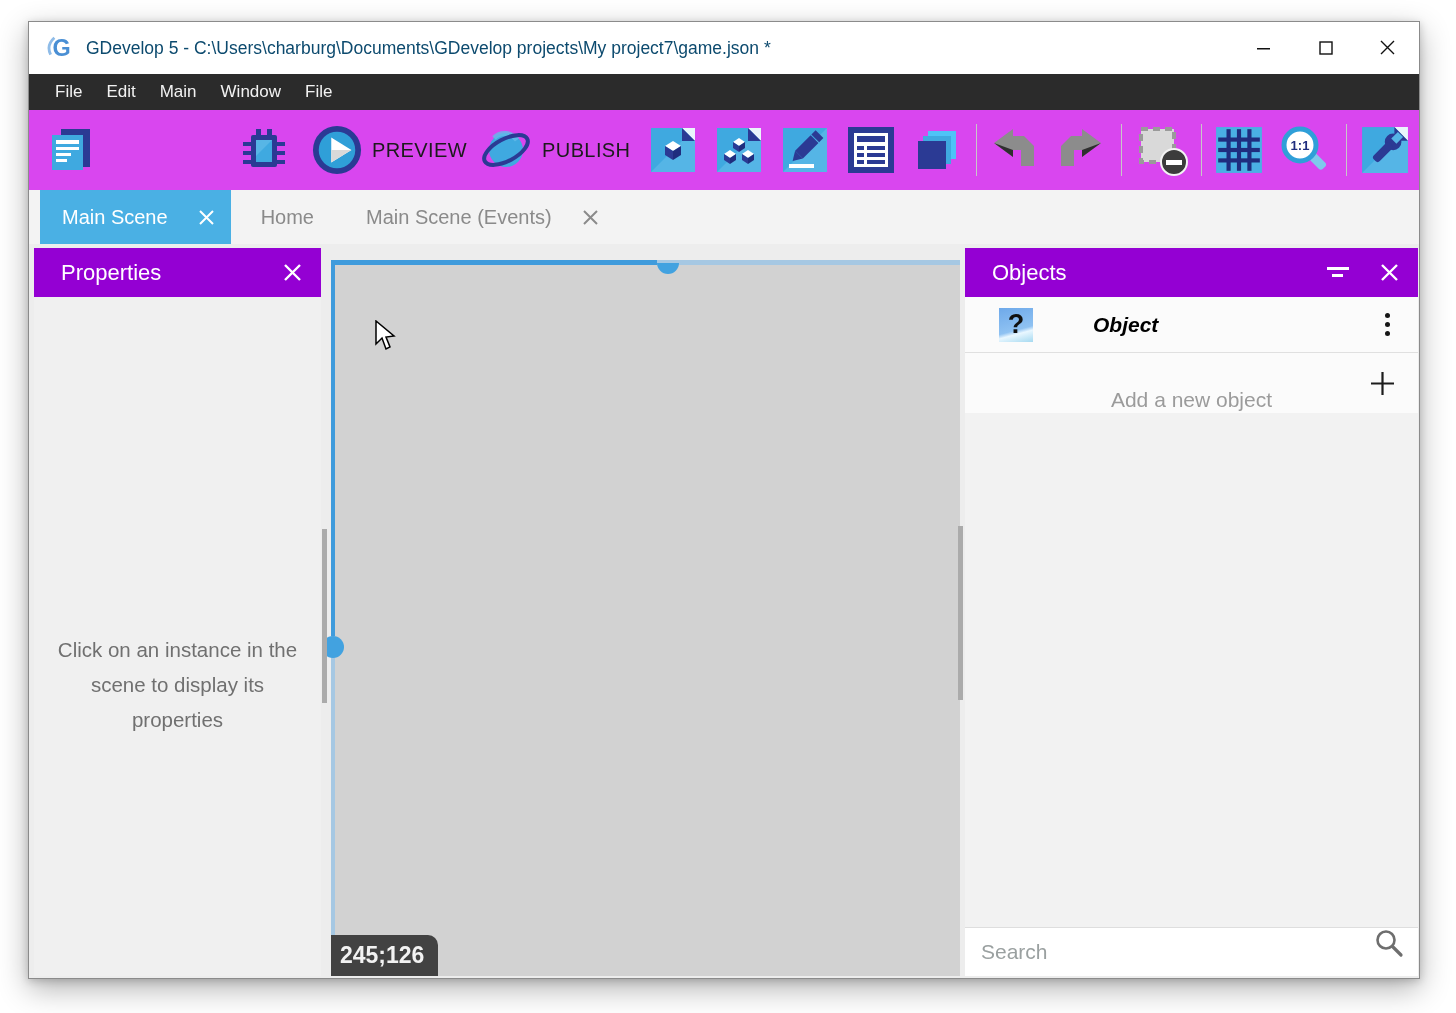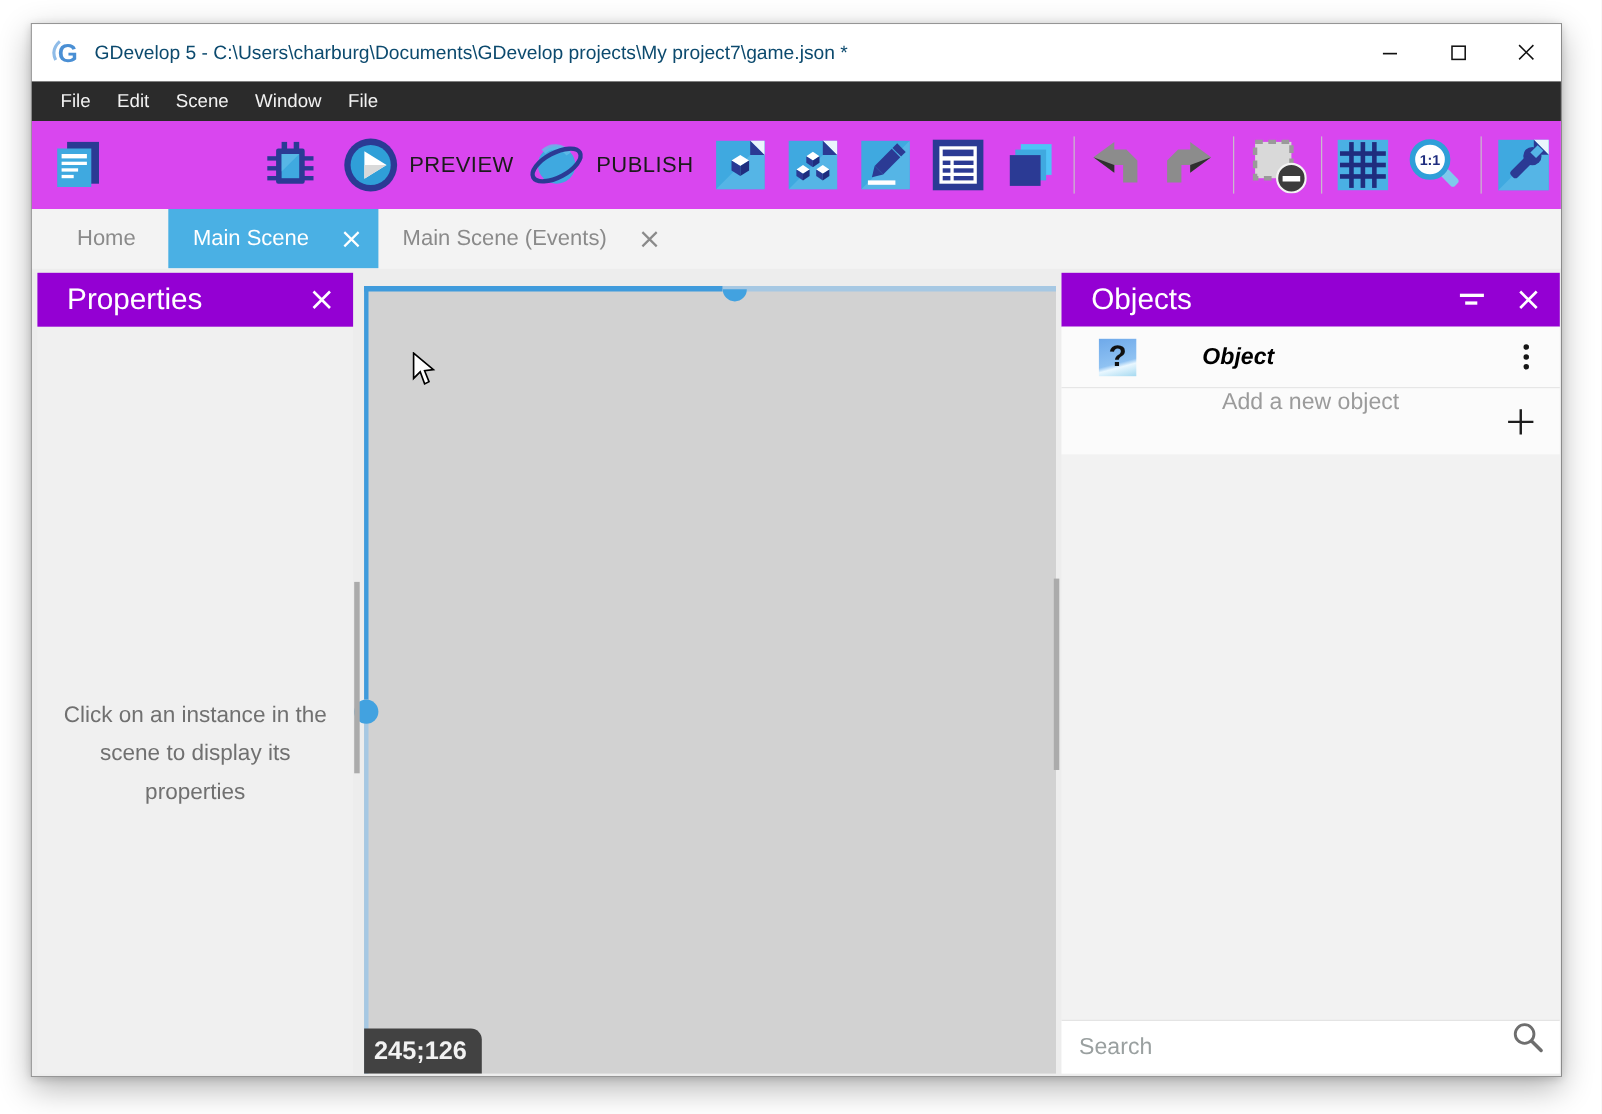--- a/index.html
+++ b/index.html
@@ -29,21 +29,21 @@
   .tb-label{font-size:20px;color:#1b1b1b;margin-left:10px;letter-spacing:.4px;}
   .tb-sep{width:1px;height:52px;background:#c7c7c7;}
   
   .tabbar{height:54px;flex:0 0 auto;background:#f3f3f3;display:flex;align-items:stretch;padding-left:11px;}
   .tab{display:flex;align-items:center;padding:0 30px;font-size:20px;color:#8a8a8a;background:transparent;border:none;cursor:default;}
   .tab.closable{padding:0 16px 0 22px;}
   .tab.active{background:#4ab0e4;color:#ffffff;}
   .tab-close{margin-left:30px;display:flex;align-items:center;}
   
   .content{flex:1;position:relative;background:#ededed;}
-  .panel-header{height:49px;flex:0 0 auto;background:#9400d3;color:#fff;display:flex;align-items:center;padding:0 19px 0 27px;font-size:27px;}
+  .panel-header{height:49px;flex:0 0 auto;background:#9400d3;color:#fff;display:flex;align-items:center;padding:0 19px 0 27px;font-size:22px;}
   .hdr-btn{background:transparent;border:none;padding:0;display:flex;align-items:center;cursor:default;}
   
   .properties{position:absolute;left:5px;top:4px;bottom:2px;width:287px;background:#f0f0f0;display:flex;flex-direction:column;}
   .properties-body{flex:1;margin-top:40px;}
   .empty-msg{margin:295px auto 0;width:254px;text-align:center;font-size:20.5px;line-height:35px;color:#707070;}
   
   .canvas{position:absolute;left:302px;top:16px;bottom:2px;width:629px;background:#d2d2d2;}
   .divider-top{position:absolute;top:0;left:0;right:0;height:5px;display:flex;}
   .divider-top .dark{width:326px;background:#3f9bdc;}
   .divider-top .light{flex:1;background:#a6c8e3;}
@@ -62,21 +62,21 @@
   .thumb-right{left:929px;top:282px;height:174px;}
   
   .objects{position:absolute;left:936px;top:4px;bottom:2px;width:453px;background:#f2f2f2;display:flex;flex-direction:column;}
   .obj-row{height:55px;flex:0 0 auto;background:#fbfbfb;display:flex;align-items:center;padding:0 24px 0 34px;border-bottom:1px solid #e0e0e0;cursor:default;}
   .obj-thumb{width:34px;height:34px;flex:0 0 auto;display:flex;align-items:center;justify-content:center;
              background:linear-gradient(165deg,#6ea9ea 0%,#8fc2f2 62%,#e9f7ff 72%,#a5d9f0 100%);
              font-size:27px;font-weight:800;color:#101010;}
   .obj-label{margin-left:60px;font-size:21px;font-weight:bold;font-style:italic;color:#000;}
   .kebab{margin-left:auto;background:transparent;border:none;display:flex;flex-direction:column;gap:4px;padding:4px;cursor:default;}
   .kebab i{width:5px;height:5px;border-radius:50%;background:#161616;}
-  .add-row{height:60px;flex:0 0 auto;background:#fbfbfb;display:flex;align-items:flex-start;justify-content:center;position:relative;cursor:default;border:none;width:100%;}
+  .add-row{height:60px;flex:0 0 auto;background:#fbfbfb;display:flex;align-items:flex-end;justify-content:center;position:relative;cursor:default;border:none;width:100%;}
   .add-label{font-size:21px;color:#9b9b9b;}
   .add-plus{position:absolute;right:22px;top:17px;background:transparent;border:none;padding:0;cursor:default;}
   .obj-spacer{flex:1;background:#f2f2f2;}
   .search-row{height:48px;flex:0 0 auto;background:#ffffff;border-top:1px solid #dedede;display:flex;padding:0 14px;}
   .search-input{flex:1;border:none;outline:none;background:transparent;font-size:21px;color:#333;font-family:"Liberation Sans",sans-serif;}
   .search-input::placeholder{color:#9aa0a0;}
 </style>
 </head>
 <body>
 
@@ -103,21 +103,21 @@
         <svg width="16" height="16">
             <path d="M1 1 L14 14 M14 1 L1 14" stroke="#111" stroke-width="1.4"></path>
           </svg>
       </button>
     </div>
   </div>
 
   <div class="menubar">
     <span class="menu-item">File</span>
     <span class="menu-item">Edit</span>
-    <span class="menu-item">Scene</span>
+    <span class="menu-item">Main</span>
     <span class="menu-item">Window</span>
     <span class="menu-item">File</span>
   </div>
 
   <div class="toolbar">
 
     <button class="tbtn" style="margin-left:18px">
       <svg width="48" height="48" viewBox="0 0 48 48">
         <rect x="14" y="3" width="29" height="38" fill="#2b3a94"></rect>
         <rect x="5" y="9" width="31" height="35" fill="#3fa9e0"></rect>
@@ -294,30 +294,30 @@
         <g transform="rotate(45 24 24)">
           <circle cx="24" cy="13" r="8" fill="#2b3a94"></circle>
           <rect x="20.5" y="3" width="7" height="9" fill="#55b5e6"></rect>
           <rect x="20" y="16" width="8" height="22" rx="3" fill="#2b3a94"></rect>
         </g>
       </svg>
     </button>
   </div>
 
   <div class="tabbar">
-    <button class="tab">
-      <span>Home</span>
-    </button>
     <button class="tab closable active">
       <span>Main Scene</span>
       <span class="tab-close">
         <svg width="17" height="17">
             <path d="M2 2 L15 15 M15 2 L2 15" stroke="#fff" stroke-width="2"></path>
           </svg>
       </span>
+    </button>
+    <button class="tab">
+      <span>Home</span>
     </button>
     <button class="tab closable">
       <span>Main Scene (Events)</span>
       <span class="tab-close">
         <svg width="17" height="17">
             <path d="M2 2 L15 15 M15 2 L2 15" stroke="#8a8a8a" stroke-width="2"></path>
           </svg>
       </span>
     </button>
   </div>

